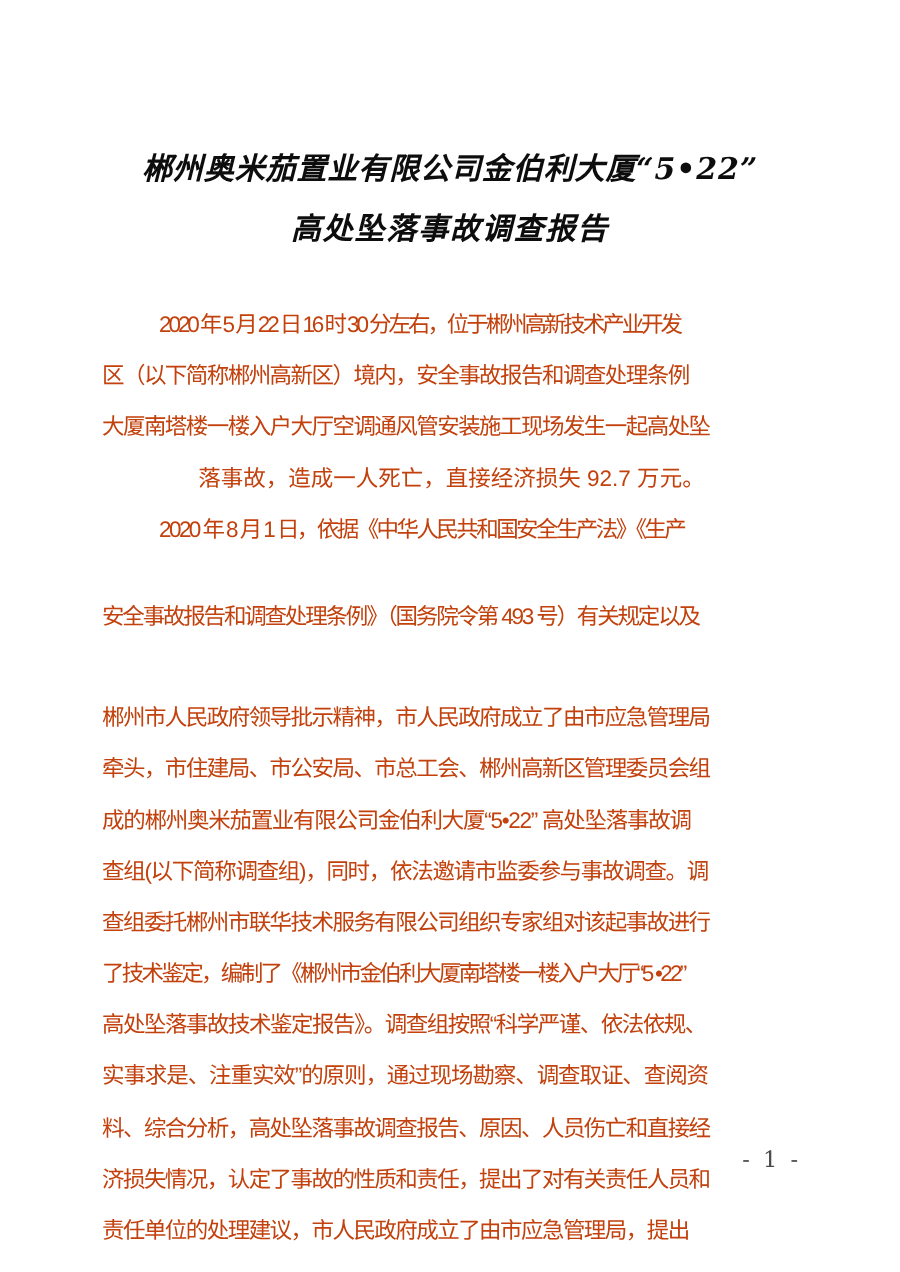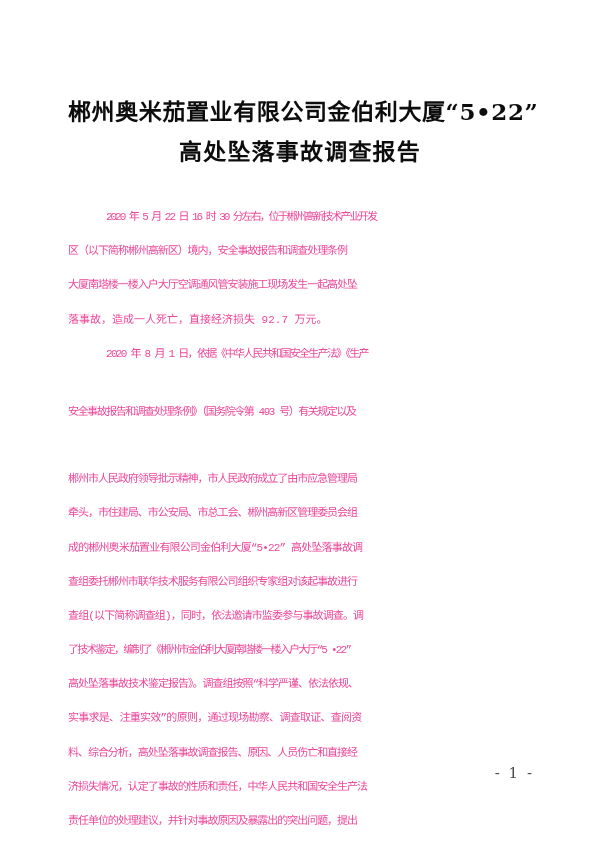--- a/index.html
+++ b/index.html
@@ -29,53 +29,54 @@
   #title-block {
     position: absolute;
     left: 68px;
     top: 92px;
     width: 464px;
     text-align: center;
   }
   .title-line {
     font-family: "DejaVu Serif", "Liberation Serif", serif;
     font-weight: 700;
-    font-size: 23px;
+    font-size: 20px;
     line-height: 40px;
     letter-spacing: 0.6px;
     color: #0d0d0d;
     white-space: nowrap;
+    font-style: italic;
   }
   .title-line.second {
     letter-spacing: 1.2px;
   }
 
   
   #body-block {
     position: absolute;
     left: 68px;
     top: 200px;
     width: 466px;
   }
   .para {
     margin: 0;
     padding: 0;
   }
   .line {
-    font-family: Liberation Mono, monospace;
-    font-size: 11px;
+    font-family: Liberation Sans, sans-serif;
+    font-size: 15px;
     line-height: 34.2px;
     height: 34.2px;
-    color: #ec4899;
+    color: #c2410c;
     white-space: nowrap;
     letter-spacing: 0px;
   }
   .line.last {
     display: block;
-    text-align: left;
+    text-align: center;
   }
   .indent {
     display: inline-block;
     width: 38px;
   }
 
   
   #footer {
     position: absolute;
     left: 68px;
@@ -112,28 +113,28 @@
     </div>
 
     <div class="para">
       <div class="line" style="letter-spacing: -1.714px;">
         <span class="indent"></span><span>2020 年 8 月 1 日，依据《中华人民共和国安全生产法》《生产</span>
       </div>
       <div class="line" style="letter-spacing: -1.455px; margin-top: 24px;">安全事故报告和调查处理条例》（国务院令第 493 号）有关规定以及</div>
       <div class="line" style="letter-spacing: -1.034px; margin-top: 33px;">郴州市人民政府领导批示精神，市人民政府成立了由市应急管理局</div>
       <div class="line" style="letter-spacing: -1.034px;">牵头，市住建局、市公安局、市总工会、郴州高新区管理委员会组</div>
       <div class="line" style="letter-spacing: -0.844px;">成的郴州奥米茄置业有限公司金伯利大厦“5•22” 高处坠落事故调</div>
+      <div class="line" style="letter-spacing: -0.867px;">查组(以下简称调查组)，同时，依法邀请市监委参与事故调查。调</div>
       <div class="line" style="letter-spacing: -1.034px;">查组委托郴州市联华技术服务有限公司组织专家组对该起事故进行</div>
-      <div class="line" style="letter-spacing: -0.867px;">查组(以下简称调查组)，同时，依法邀请市监委参与事故调查。调</div>
       <div class="line" style="letter-spacing: -1.794px;">了技术鉴定，编制了《郴州市金伯利大厦南塔楼一楼入户大厅“5 •22”</div>
       <div class="line" style="letter-spacing: -1px;">高处坠落事故技术鉴定报告》。调查组按照“科学严谨、依法依规、</div>
       <div class="line" style="letter-spacing: -0.724px;">实事求是、注重实效”的原则，通过现场勘察、调查取证、查阅资</div>
       <div class="line" style="letter-spacing: -1.034px;">料、综合分析，高处坠落事故调查报告、原因、人员伤亡和直接经</div>
-      <div class="line" style="letter-spacing: -1.034px;">济损失情况，认定了事故的性质和责任，中华人民共和国安全生产法</div>
-      <div class="line" style="letter-spacing: -1.034px;">责任单位的处理建议，并针对事故原因及暴露出的突出问题，提出</div>
+      <div class="line" style="letter-spacing: -1.034px;">济损失情况，认定了事故的性质和责任，提出了对有关责任人员和</div>
+      <div class="line" style="letter-spacing: -1.034px;">责任单位的处理建议，市人民政府成立了由市应急管理局，提出</div>
     </div>
 
   </div>
 
   <div id="footer">
     <span id="page-number">- 1 -</span>
   </div>
 
 </div>
 

